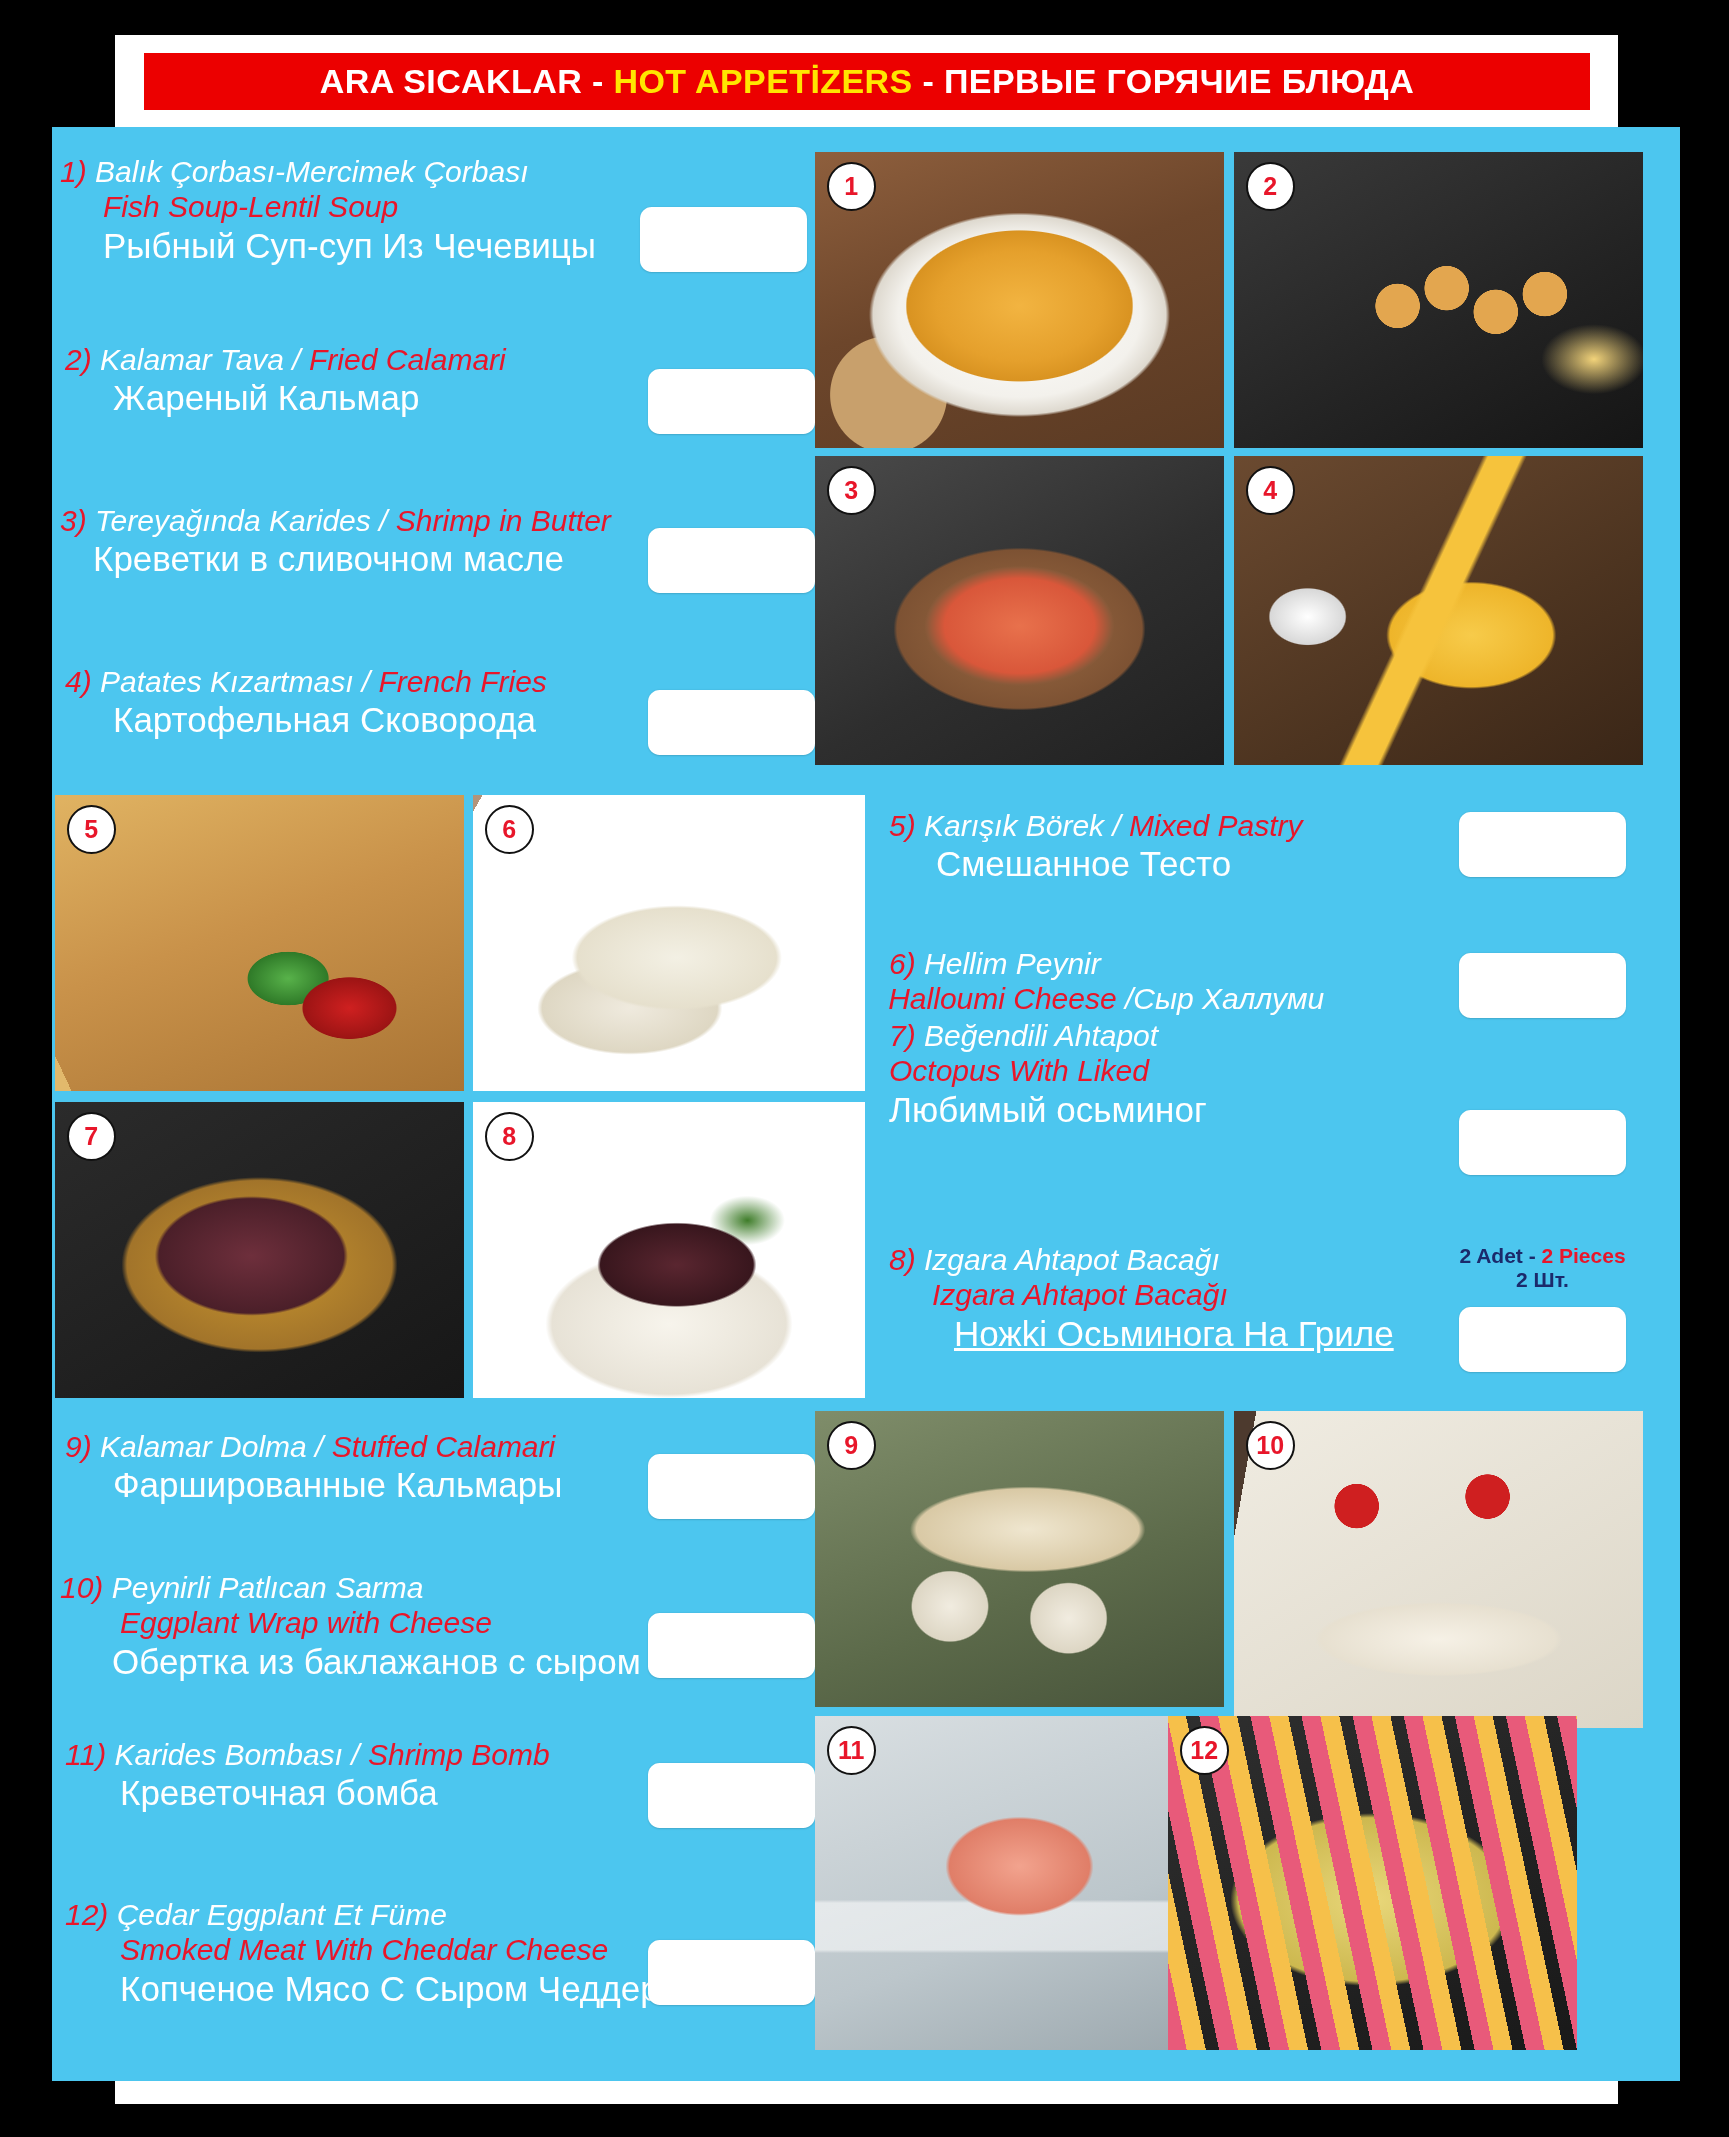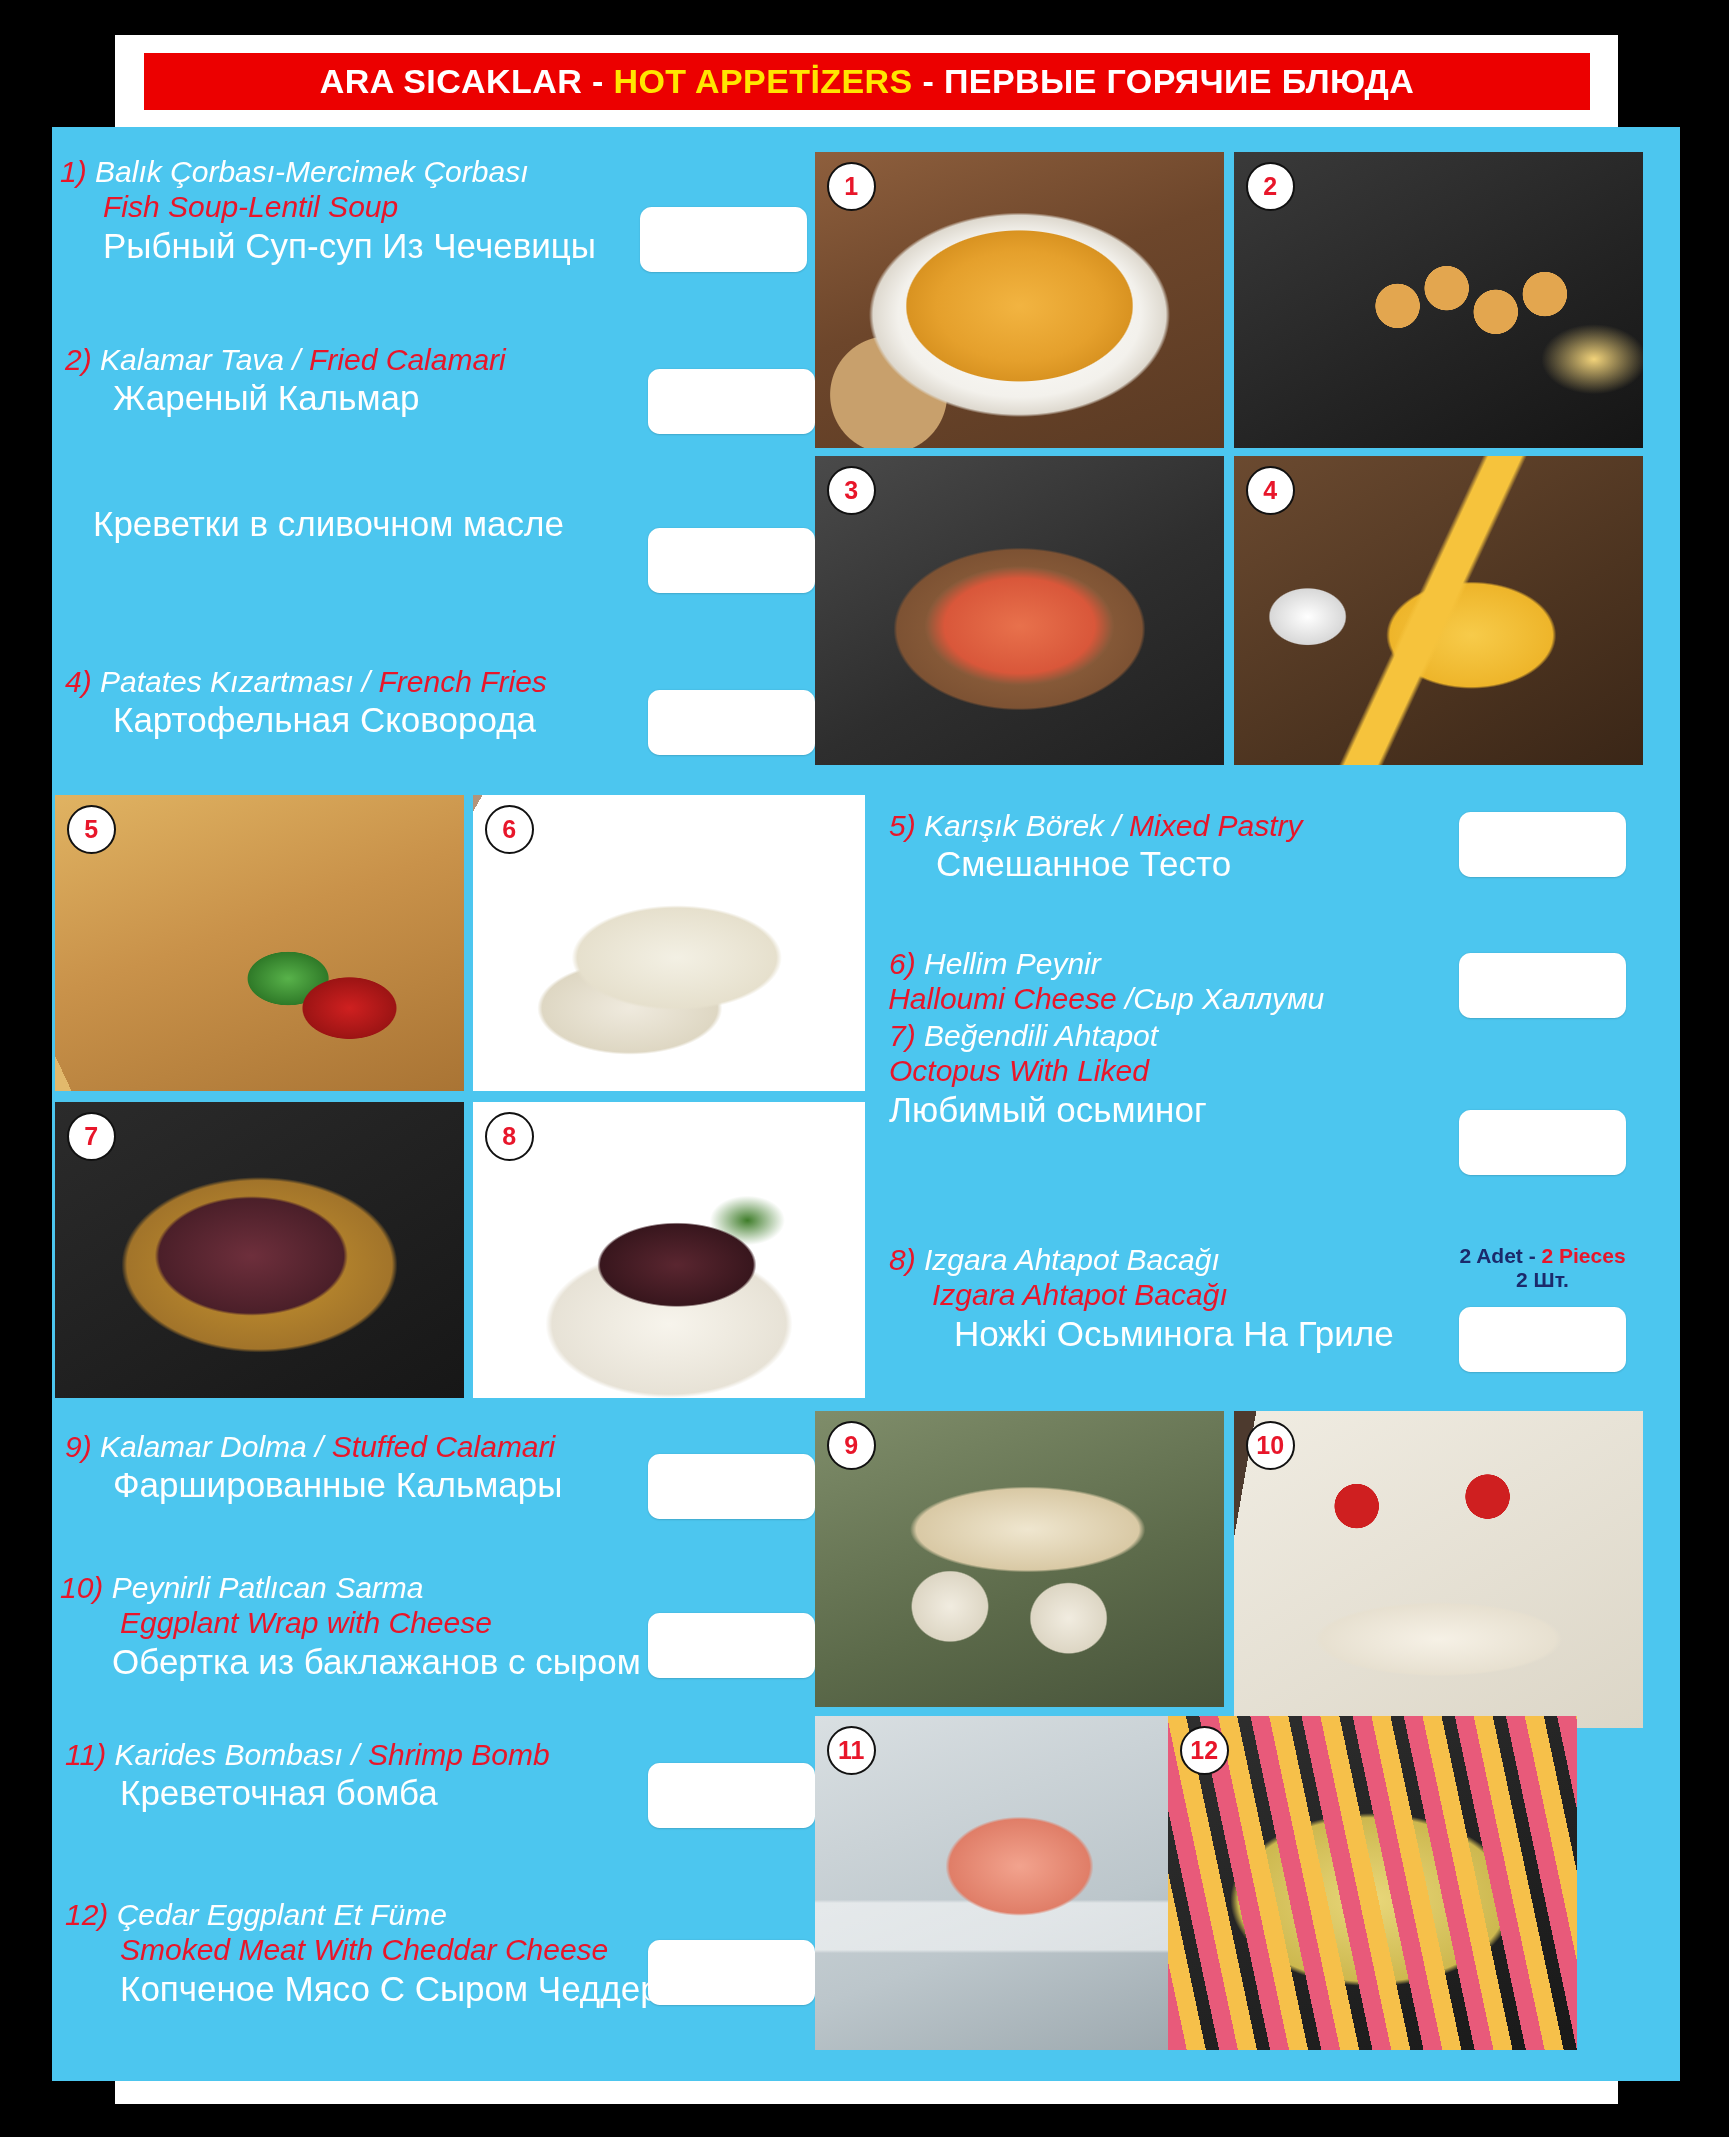--- a/index.html
+++ b/index.html
@@ -182,20 +182,21 @@
   </div>
   <div class="pricebox" style="left:640px;top:207px;width:167px;height:65px;"></div>
 
   <div class="item" style="left:65px;top:342px;">
     <span class="ln s48"><span class="num">2)</span> <span class="tr">Kalamar Tava / </span><span class="en">Fried Calamari</span></span>
     <span class="ln s44" style="padding-left:48px;"><span class="ru">Жареный Кальмар</span></span>
   </div>
   <div class="pricebox" style="left:648px;top:369px;width:167px;height:65px;"></div>
 
   <div class="item" style="left:60px;top:503px;">
+    <span class="ln s48"><span class="num">3)</span> <span class="tr">Tereyağında Karides / </span><span class="en">Shrimp in Butter</span></span>
     <span class="ln s44" style="padding-left:33px;"><span class="ru">Креветки в сливочном масле</span></span>
   </div>
   <div class="pricebox" style="left:648px;top:528px;width:167px;height:65px;"></div>
 
   <div class="item" style="left:65px;top:664px;">
     <span class="ln s48"><span class="num">4)</span> <span class="tr">Patates Kızartması / </span><span class="en">French Fries</span></span>
     <span class="ln s44" style="padding-left:48px;"><span class="ru">Картофельная Сковорода</span></span>
   </div>
   <div class="pricebox" style="left:648px;top:690px;width:167px;height:65px;"></div>
 
@@ -240,21 +241,21 @@
   <div class="item" style="left:889px;top:1018px;">
     <span class="ln s48"><span class="num">7)</span> <span class="tr">Beğendili Ahtapot</span></span>
     <span class="ln s48"><span class="en">Octopus With Liked</span></span>
     <span class="ln s44"><span class="ru"> Любимый осьминог</span></span>
   </div>
   <div class="pricebox" style="left:1459px;top:1110px;width:167px;height:65px;"></div>
 
   <div class="item" style="left:889px;top:1242px;">
     <span class="ln s48"><span class="num">8)</span> <span class="tr">Izgara Ahtapot Bacağı</span></span>
     <span class="ln s48" style="padding-left:43px;"><span class="en">Izgara Ahtapot Bacağı</span></span>
-    <span class="ln s44" style="padding-left:65px;"><span class="ru">Ножki Осьминога На Гриле</span></span>
+    <span class="ln s44" style="padding-left:65px;text-decoration:underline;"><span class="ru">Ножki Осьминога На Гриле</span></span>
   </div>
   <div class="pieces" style="left:1459px;top:1244px;width:167px;">
     <span class="a">2 Adet</span><span class="a"> - </span><span class="b">2 Pieces</span><br>
     <span class="a">2 Шт.</span>
   </div>
   <div class="pricebox" style="left:1459px;top:1307px;width:167px;height:65px;"></div>
 
   <div class="item" style="left:65px;top:1429px;">
     <span class="ln s48"><span class="num">9)</span> <span class="tr">Kalamar Dolma / </span><span class="en">Stuffed Calamari</span></span>
     <span class="ln s44" style="padding-left:48px;"><span class="ru">Фаршированные Кальмары</span></span>

